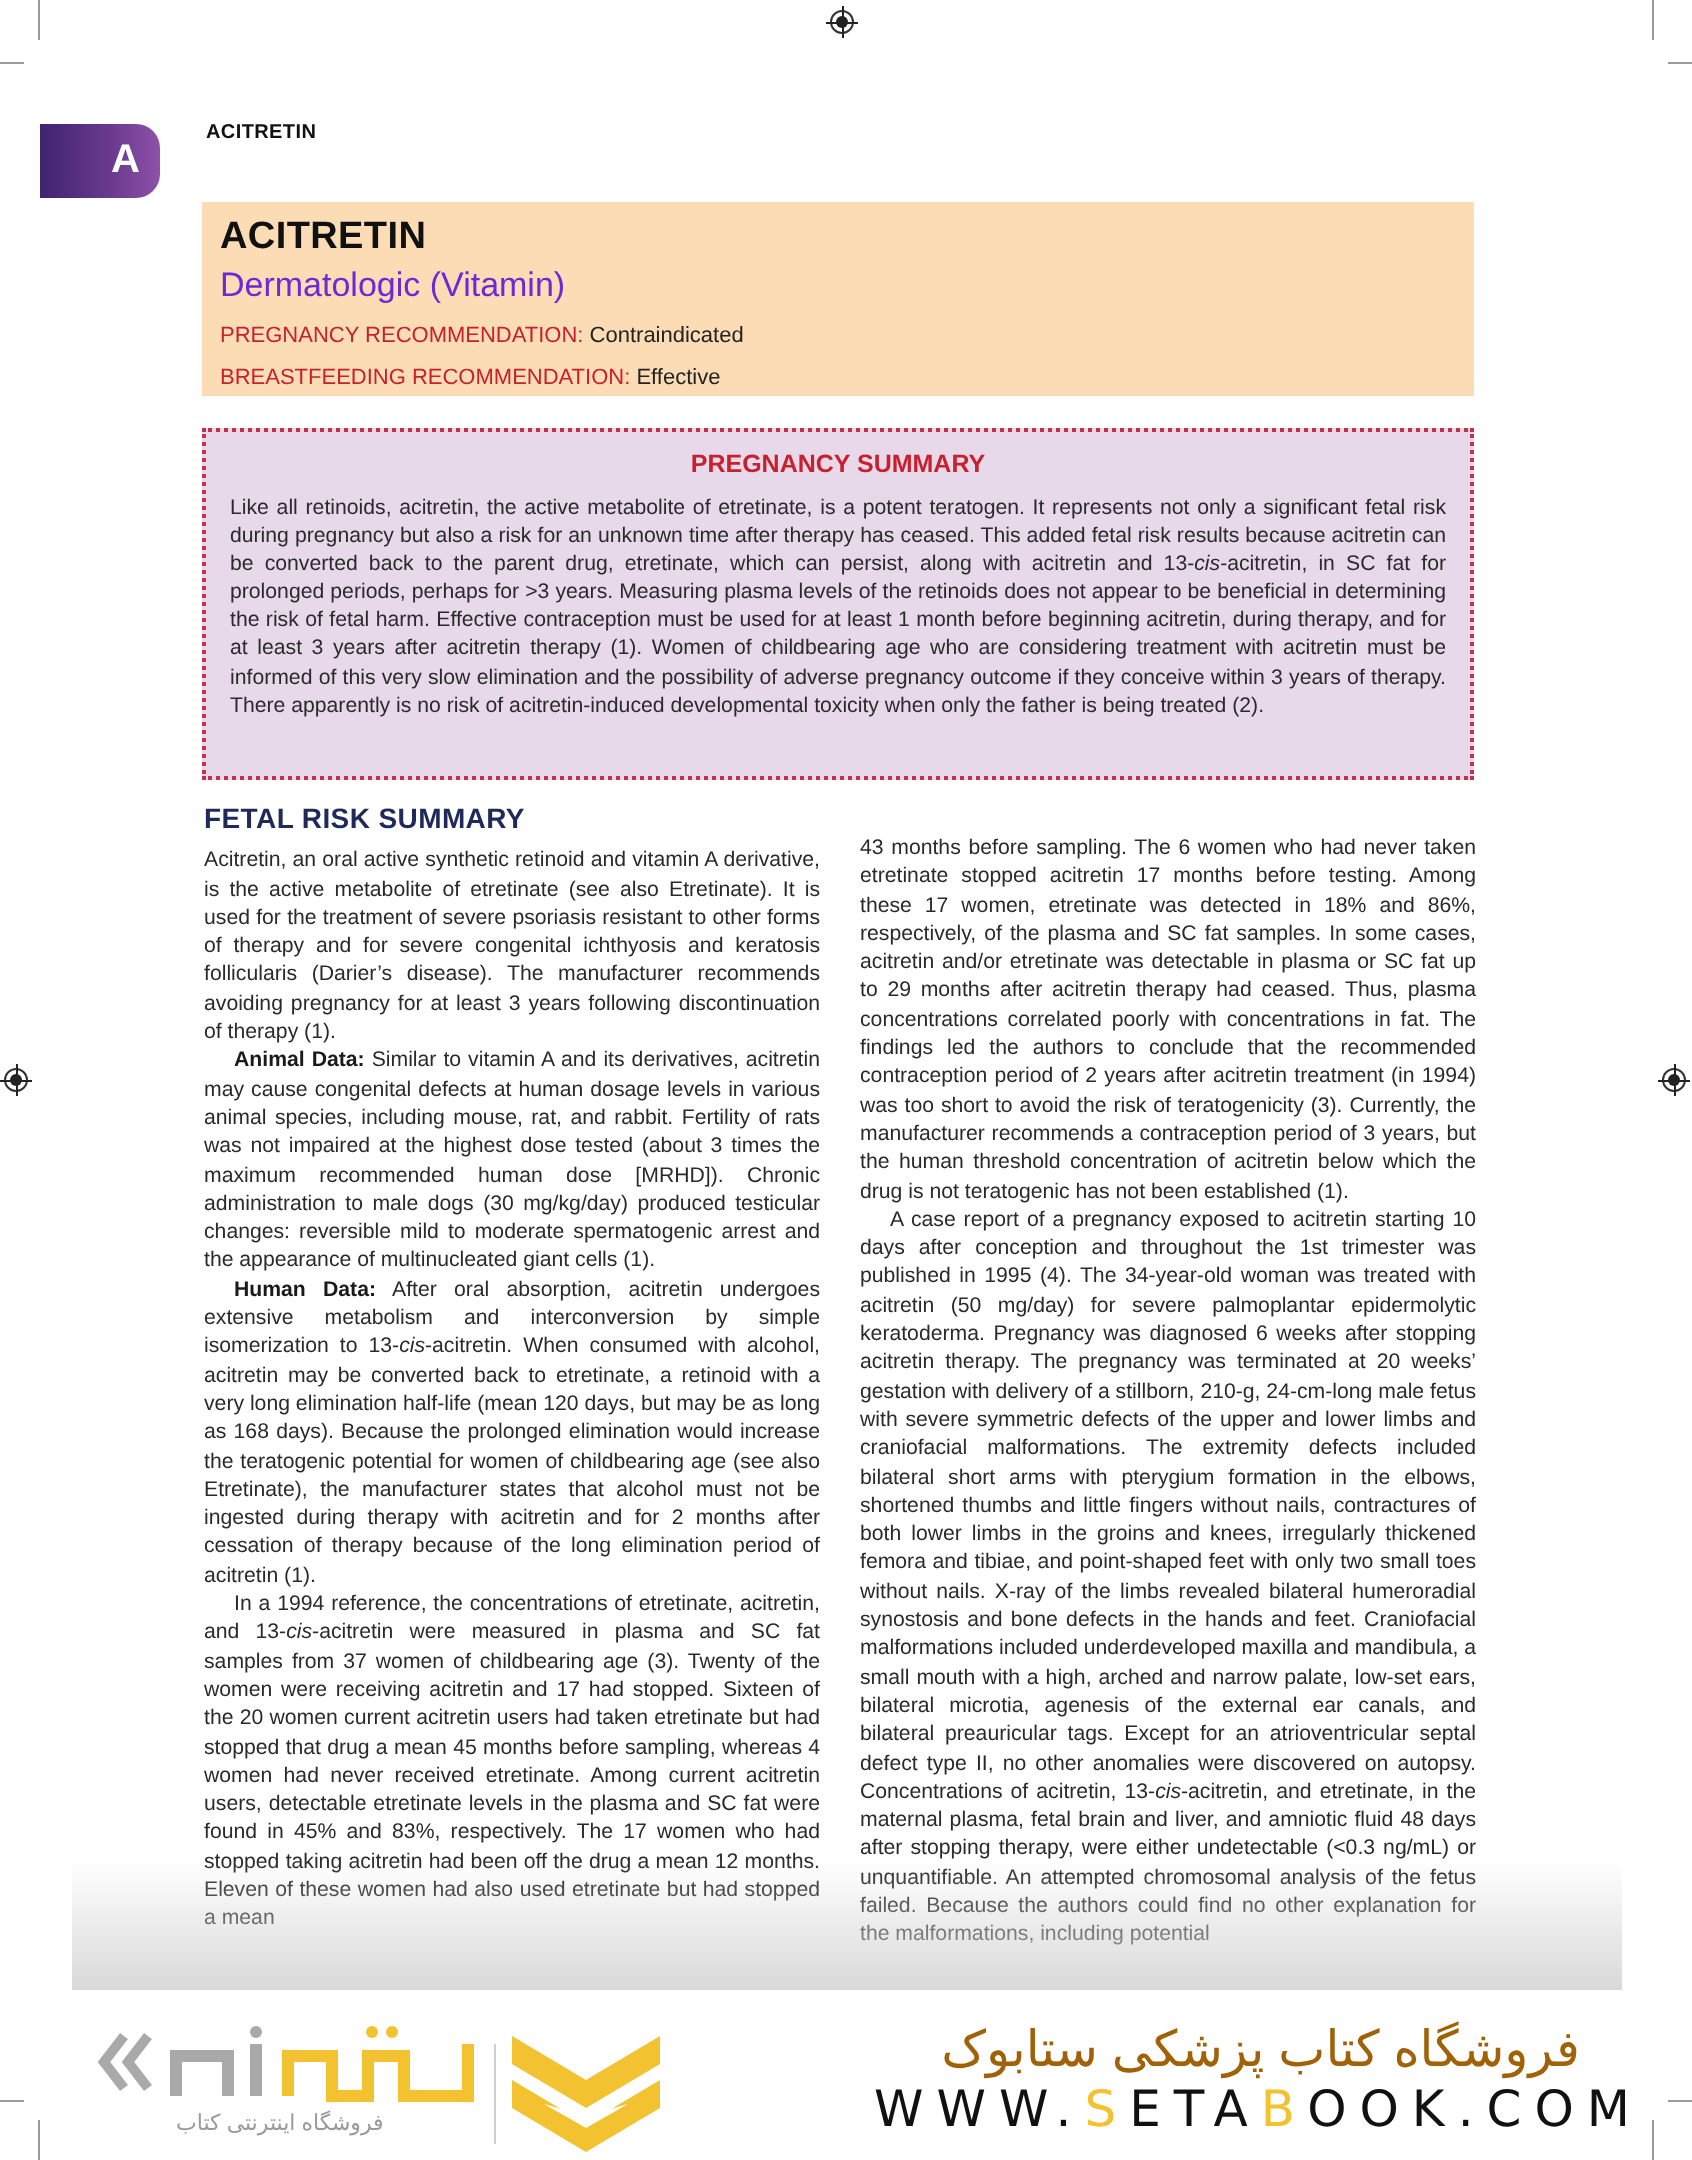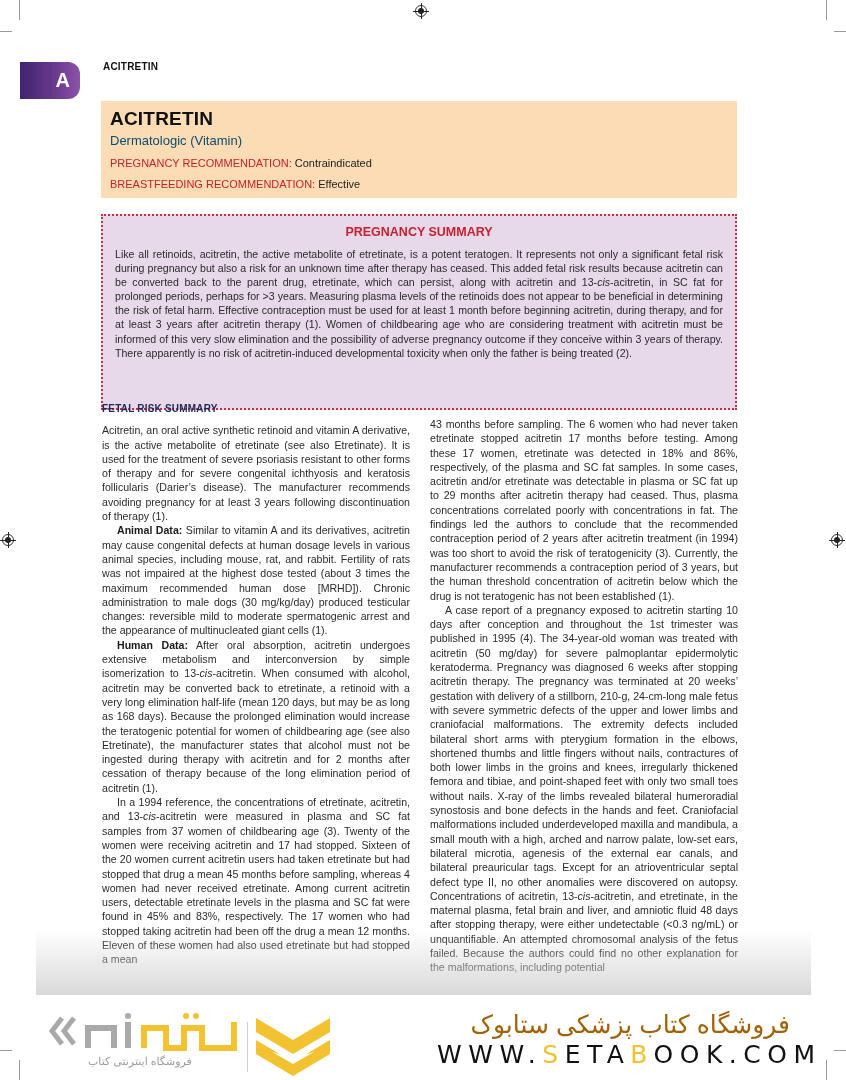--- a/index.html
+++ b/index.html
@@ -27,39 +27,39 @@
   .running-head {
     position: absolute; left: 103px; top: 61px; font-size: 10px; font-weight: bold;
     letter-spacing: 0.2px; color: #111;
   }
 
   .drug-box {
     position: absolute; left: 101px; top: 101px; width: 636px; height: 97px;
     background: #fbdcb4; box-sizing: border-box; padding: 6px 9px;
   }
   .drug-name { font-size: 19px; font-weight: bold; color: #111; margin: 1px 0 3px 0; letter-spacing: 0.2px; }
-  .drug-class { font-size: 13px; color: #0c4a6e; margin-bottom: 9px; }
+  .drug-class { font-size: 17px; color: #6d28d9; margin-bottom: 9px; }
   .rec { font-size: 11px; margin-bottom: 9px; color: #222; }
   .rec .lbl { color: #c8202e; }
 
   .summary-box {
-    position: absolute; left: 101px; top: 214px; width: 636px; height: 196px;
+    position: absolute; left: 101px; top: 214px; width: 636px; height: 176px;
     background: #e7d9ea; border: 2px dotted #c2304a; box-sizing: border-box; padding: 8px 12px;
   }
   .summary-title {
     text-align: center; color: #c8202e; font-weight: bold; font-size: 12.5px; margin: 1px 0 8px 0;
   }
   .summary-text {
     font-size: 10.6px; line-height: 14.1px; text-align: justify; color: #2a2a2a;
   }
 
   .col { position: absolute; top: 400px; width: 308px; font-size: 10.6px; line-height: 14.3px; text-align: justify; color: #2a2a2a; }
   .col-left { left: 102px; }
   .col-right { left: 430px; top: 400px; margin-top: 17px; }
-  .section-head { font-size: 10px; font-weight: bold; color: #1f2a5a; margin: 2px 0 7px 0; letter-spacing: 0.2px; }
+  .section-head { font-size: 14px; font-weight: bold; color: #1f2a5a; margin: 2px 0 7px 0; letter-spacing: 0.2px; }
   .col p { margin: 0; }
   .col p.indent { text-indent: 15px; }
   .col b { color: #1a1a1a; }
 
   .fade {
     position: absolute; left: 36px; top: 930px; width: 775px; height: 65px;
     background: linear-gradient(180deg, rgba(255,255,255,0) 0%, rgba(210,210,210,0.85) 100%);
   }
 
   .footer { position: absolute; left: 0; top: 995px; width: 846px; height: 85px; background: #fff; }

